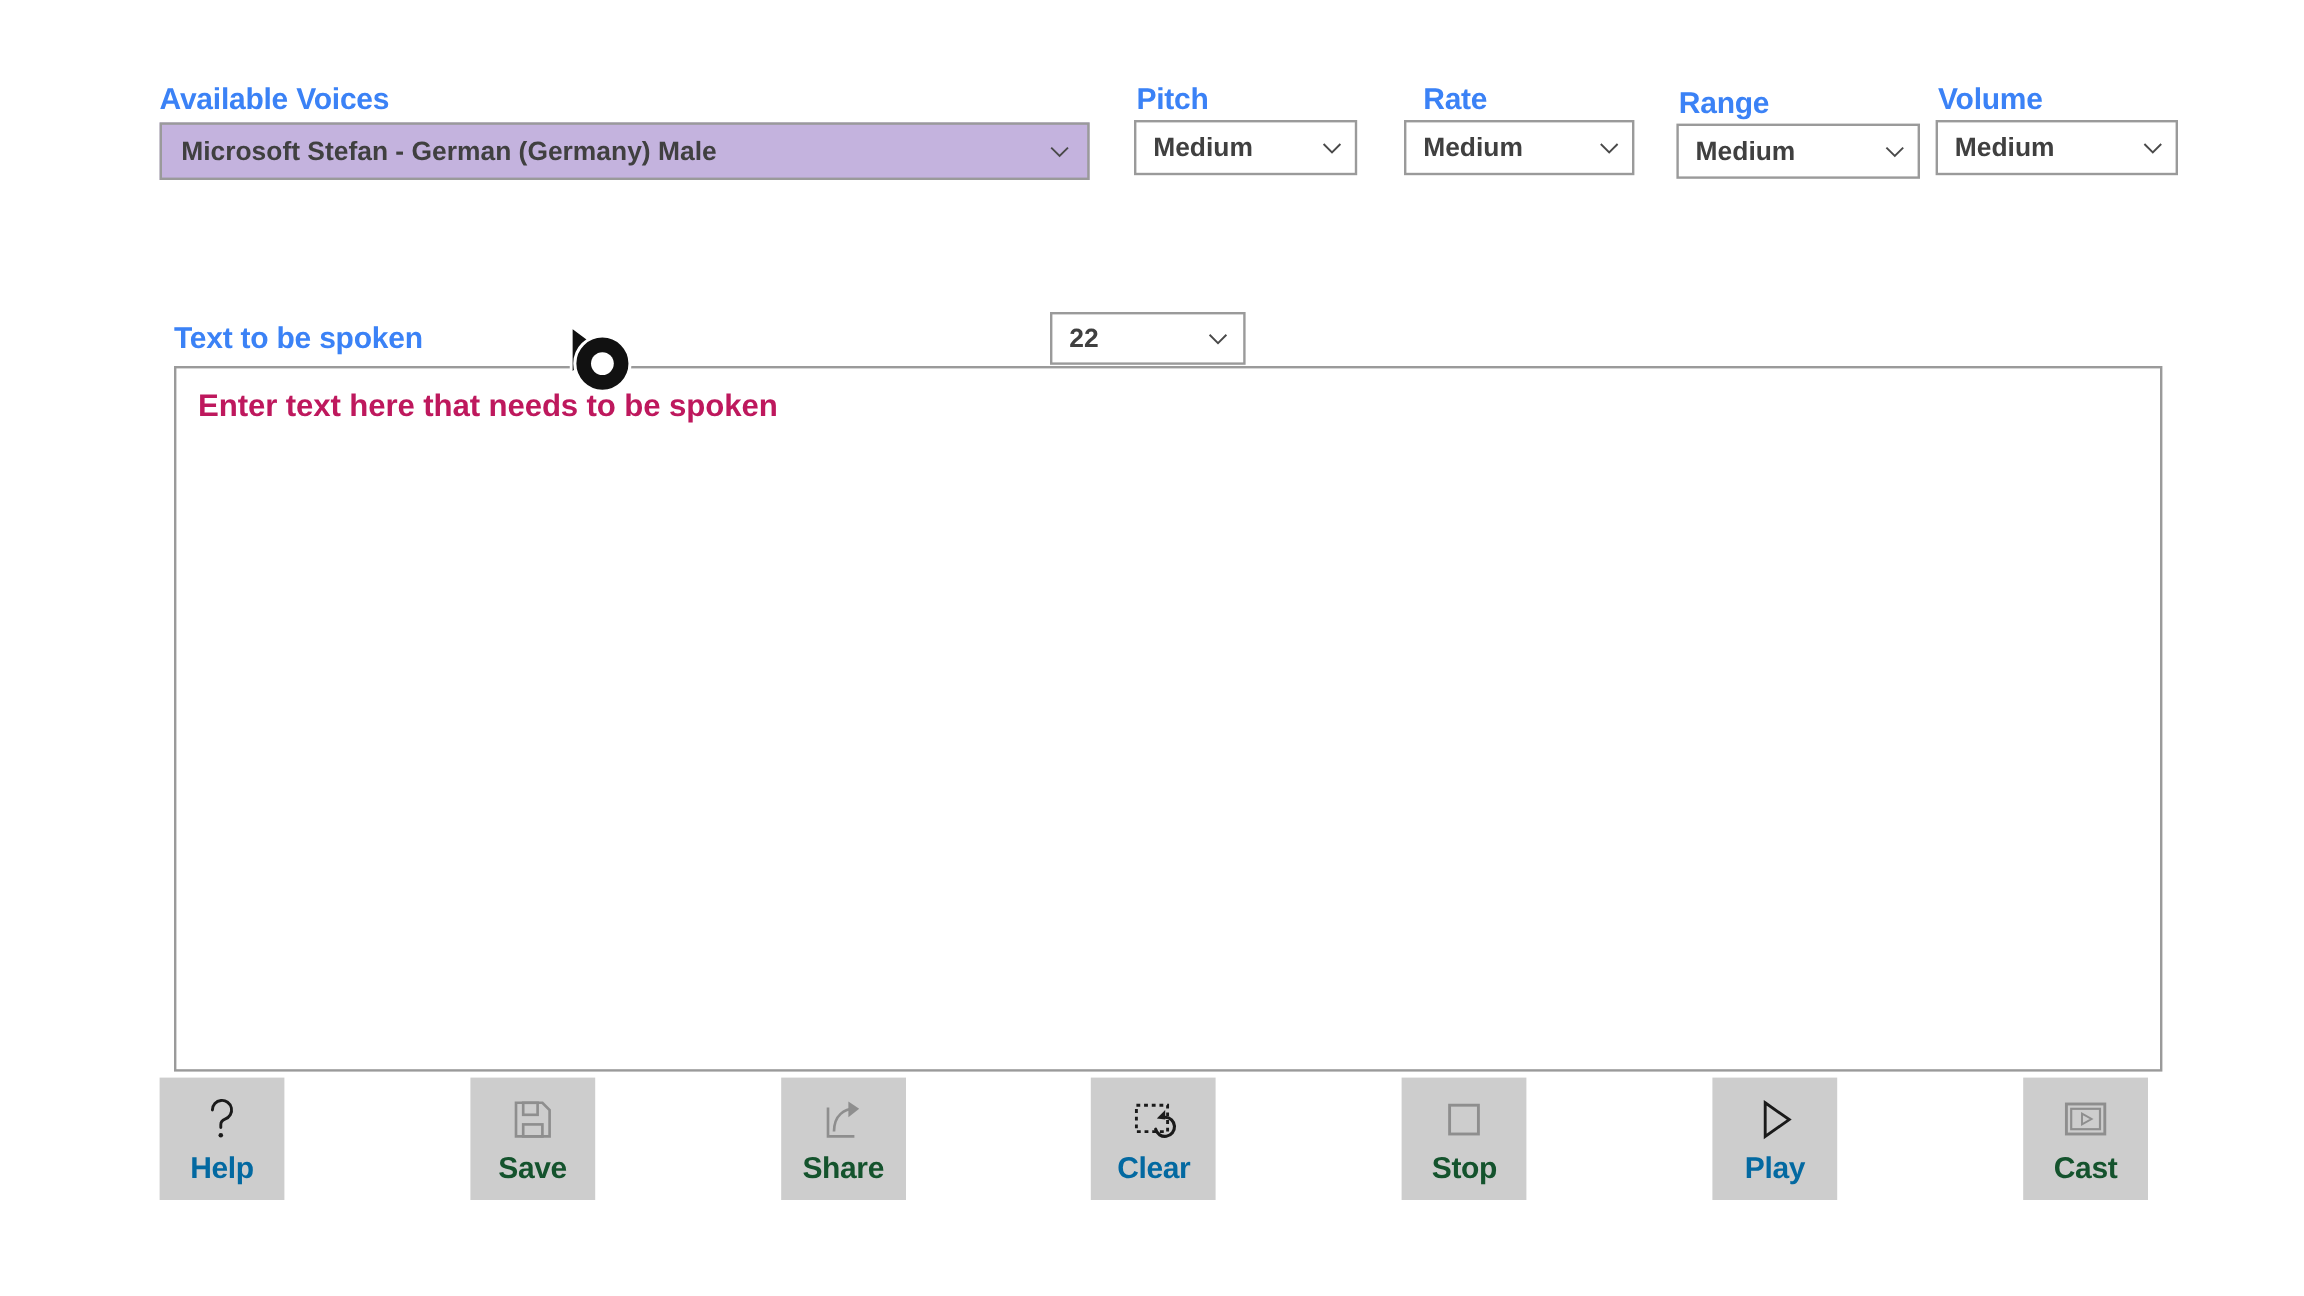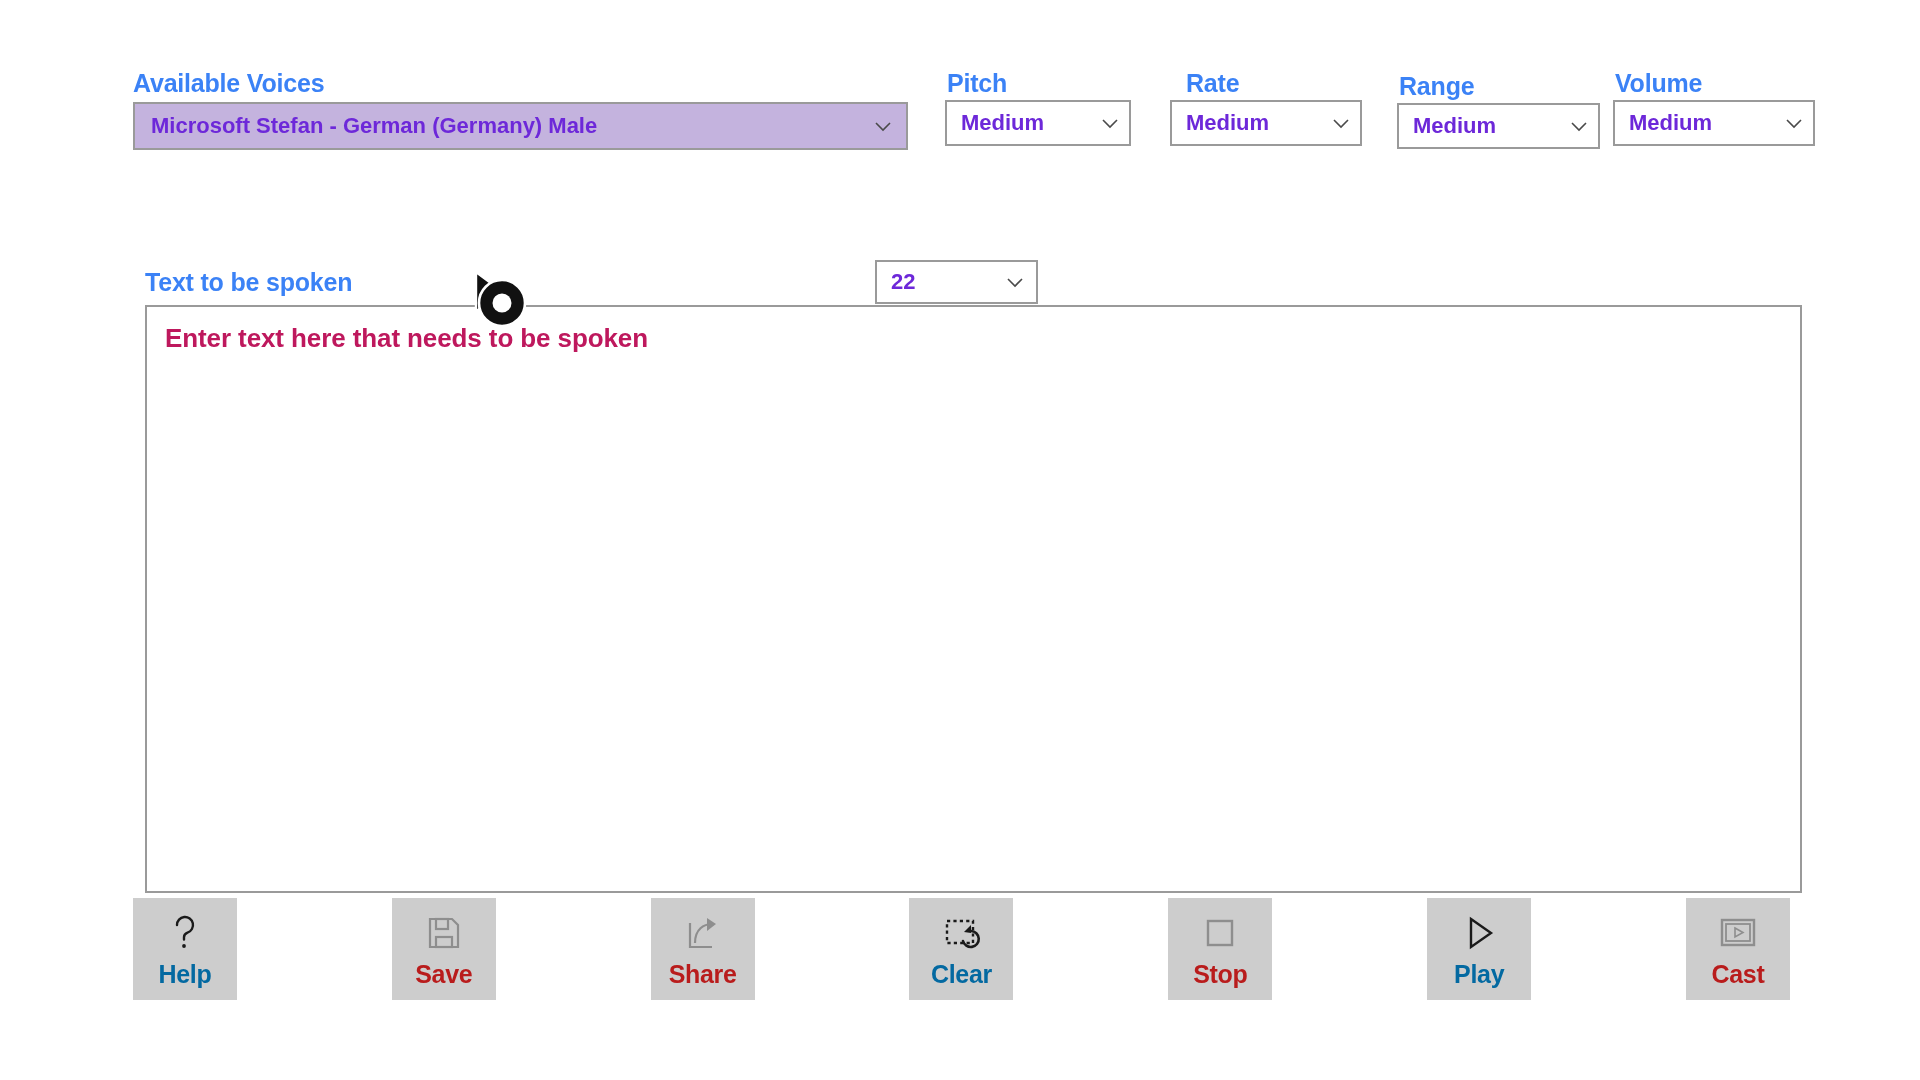--- a/index.html
+++ b/index.html
@@ -54,21 +54,21 @@
     box-sizing: border-box;
     border: 2px solid #9a9a9a;
     background: #ffffff;
     height: 48px;
     display: flex;
     align-items: center;
     justify-content: space-between;
     padding: 0 12px 0 16px;
     font-size: 22px;
     font-weight: bold;
-    color: #6d28d9;
+    color: #404040;
     white-space: nowrap;
     overflow: hidden;
   }
   .combo.purple {
     background: #c4b3de;
   }
   .combo .combo-value {
     overflow: hidden;
     text-overflow: ellipsis;
     white-space: nowrap;
@@ -180,21 +180,21 @@
   }
   .cmd-icon svg { display: block; }
   .cmd-label {
     font-size: 25px;
     font-weight: bold;
     line-height: 32px;
     letter-spacing: -0.3px;
     margin-top: 2px;
   }
   .cmd-btn.enabled .cmd-label { color: #0369a1; }
-  .cmd-btn.disabled .cmd-label { color: #b91c1c; }
+  .cmd-btn.disabled .cmd-label { color: #14532d; }
   .cmd-btn.enabled .cmd-icon  { color: #1a1a1a; }
   .cmd-btn.disabled .cmd-icon { color: #8e8e8e; }
 
   
   .cursor {
     position: absolute;
     left: 468px;
     top: 268px;
     width: 72px;
     height: 72px;

